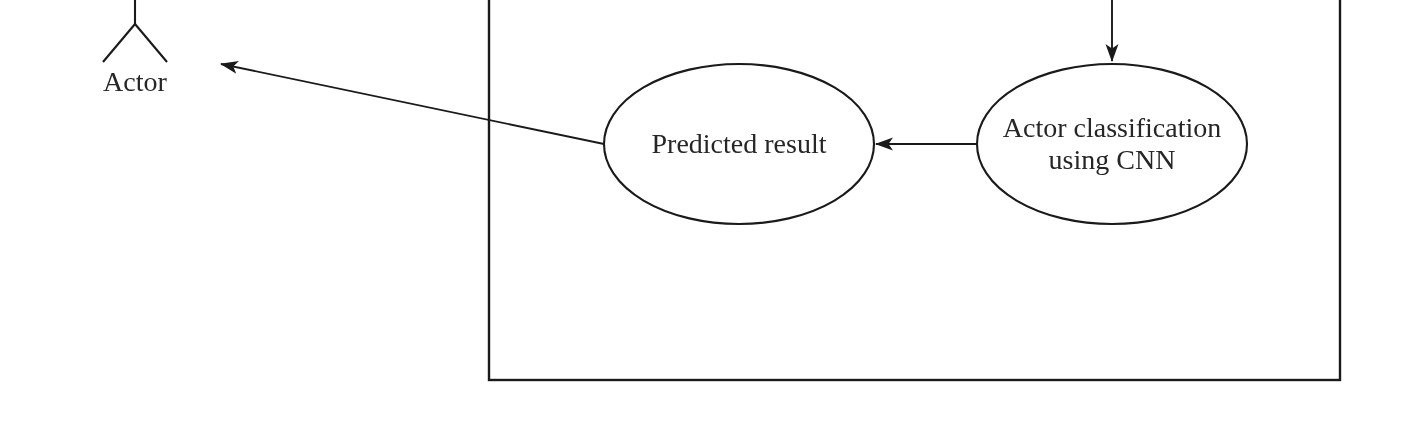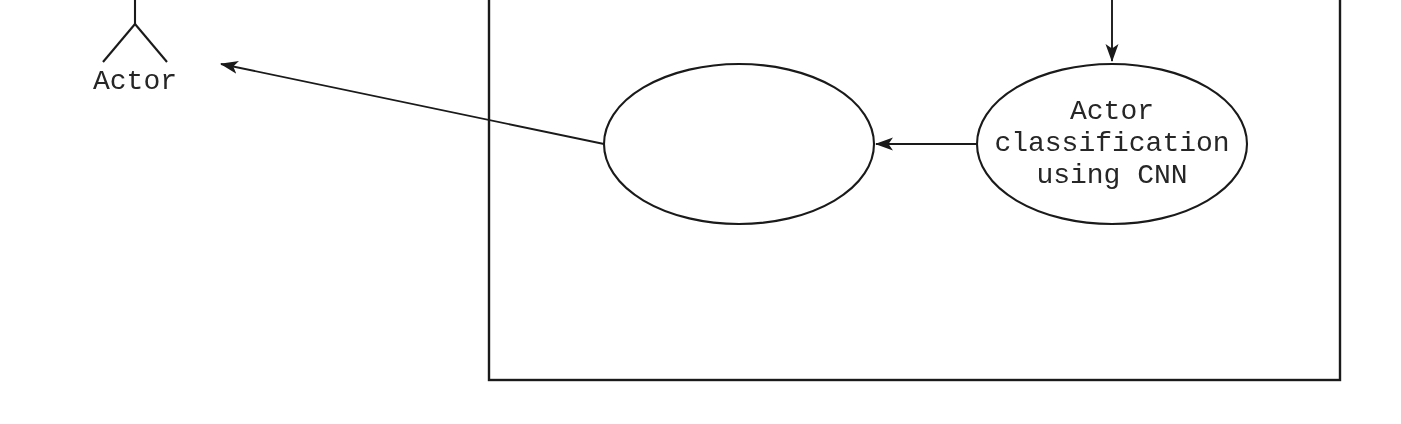--- a/index.html
+++ b/index.html
@@ -6,21 +6,21 @@
     margin: 0;
     padding: 0;
     background: #ffffff;
   }
   .canvas {
     position: relative;
     width: 1401px;
     height: 424px;
     background: #ffffff;
     overflow: hidden;
-    font-family: Liberation Mono, monospace;
+    font-family: Liberation Serif, serif;
   }
   .canvas svg {
     position: absolute;
     left: 0;
     top: 0;
   }
   .label {
     position: absolute;
     color: #262626;
     font-size: 28px;
@@ -59,16 +59,17 @@
 
     <g stroke="#1a1a1a" stroke-width="2.1" fill="none">
       <line x1="135" y1="0" x2="135" y2="24"></line>
       <line x1="135" y1="24" x2="103" y2="62"></line>
       <line x1="135" y1="24" x2="167" y2="62"></line>
     </g>
   </svg>
 
   <div class="label" style="left:75px; top:66px; width:120px;">Actor</div>
 
+  <div class="label node-label" style="left:604px; top:64px; width:270px; height:160px;">Predicted result</div>
 
   <div class="label node-label" style="left:979px; top:64px; width:266px; height:160px;">Actor classification using CNN</div>
 
 </div>
 
 </body></html>

